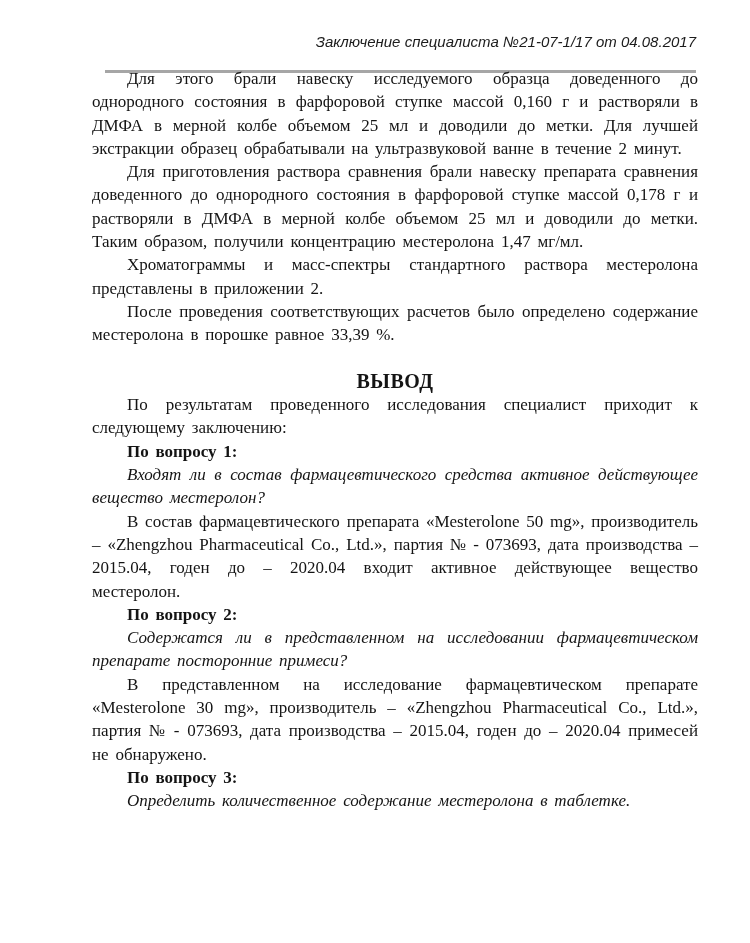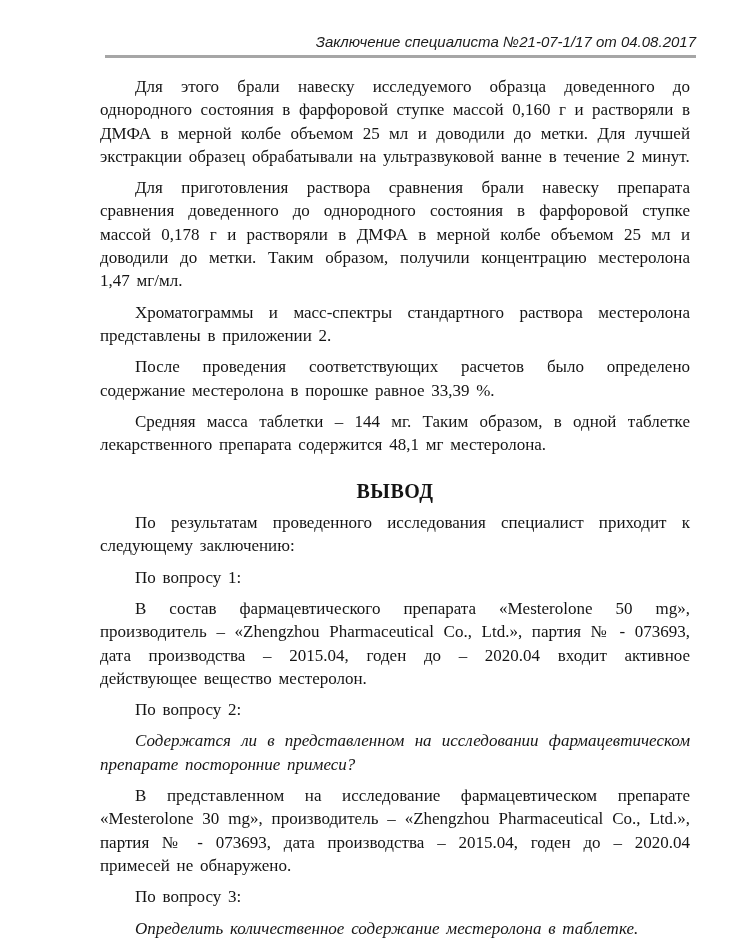--- a/index.html
+++ b/index.html
@@ -17,46 +17,46 @@
     top: 33px;
     left: 105px;
     width: 591px;
     text-align: right;
     font-family: "Liberation Sans", sans-serif;
     font-style: italic;
     font-size: 15px;
     line-height: 17px;
     color: #1c1c1c;
     border-bottom: 3px solid #a6a6a6;
-    padding-bottom: 5px;
+    padding-bottom: 20px;
   }
   .doc-body {
     position: absolute;
     top: 67px;
     left: 92px;
     width: 606px;
     font-size: 17px;
     line-height: 23.3px;
     text-align: justify;
     word-spacing: 2.5px;
   }
   .para {
-    margin: 8px;
+    margin: 0;
     text-indent: 35px;
   }
   .heading {
     margin: 23.3px 0 0 0;
     font-size: 20px;
     font-weight: bold;
     text-align: center;
     text-indent: 0;
     letter-spacing: 0.5px;
   }
   .subhead {
-    font-weight: normal;
+    font-weight: bold;
     text-align: left;
   }
   .question {
     font-style: italic;
   }
 </style>
 </head>
 <body>
 
 <div class="page">
@@ -69,28 +69,28 @@
 
     <p class="para">Для этого брали навеску исследуемого образца доведенного до однородного состояния в фарфоровой ступке массой 0,160 г и растворяли в ДМФА в мерной колбе объемом 25 мл и доводили до метки. Для лучшей экстракции образец обрабатывали на ультразвуковой ванне в течение 2 минут.</p>
 
     <p class="para">Для приготовления раствора сравнения брали навеску препарата сравнения доведенного до однородного состояния в фарфоровой ступке массой 0,178 г и растворяли в ДМФА в мерной колбе объемом 25 мл и доводили до метки. Таким образом, получили концентрацию местеролона 1,47 мг/мл.</p>
 
 
     <p class="para">Хроматограммы и масс-спектры стандартного раствора местеролона представлены в приложении 2.</p>
 
     <p class="para">После проведения соответствующих расчетов было определено содержание местеролона в порошке равное 33,39 %.</p>
 
-    <p class="para">Средняя масса таблетки – 144 мг. Таким образом, в одной таблетке лекарственного препарата содержится 48,1 мг местеролона.</p>
 
     <h2 class="heading">ВЫВОД</h2>
 
     <p class="para">По результатам проведенного исследования специалист приходит к следующему заключению:</p>
 
     <p class="para subhead">По вопросу 1:</p>
 
+    <p class="para question">Входят ли в состав фармацевтического средства активное действующее вещество местеролон?</p>
 
     <p class="para">В состав фармацевтического препарата «Mesterolone 50 mg», производитель – «Zhengzhou Pharmaceutical Co., Ltd.», партия № - 073693, дата производства – 2015.04, годен до – 2020.04 входит активное действующее вещество местеролон.</p>
 
     <p class="para subhead">По вопросу 2:</p>
 
     <p class="para question">Содержатся ли в представленном на исследовании фармацевтическом препарате посторонние примеси?</p>
 
     <p class="para">В представленном на исследование фармацевтическом препарате «Mesterolone 30 mg», производитель – «Zhengzhou Pharmaceutical Co., Ltd.», партия № - 073693, дата производства – 2015.04, годен до – 2020.04 примесей не обнаружено.</p>
 
     <p class="para subhead">По вопросу 3:</p>

